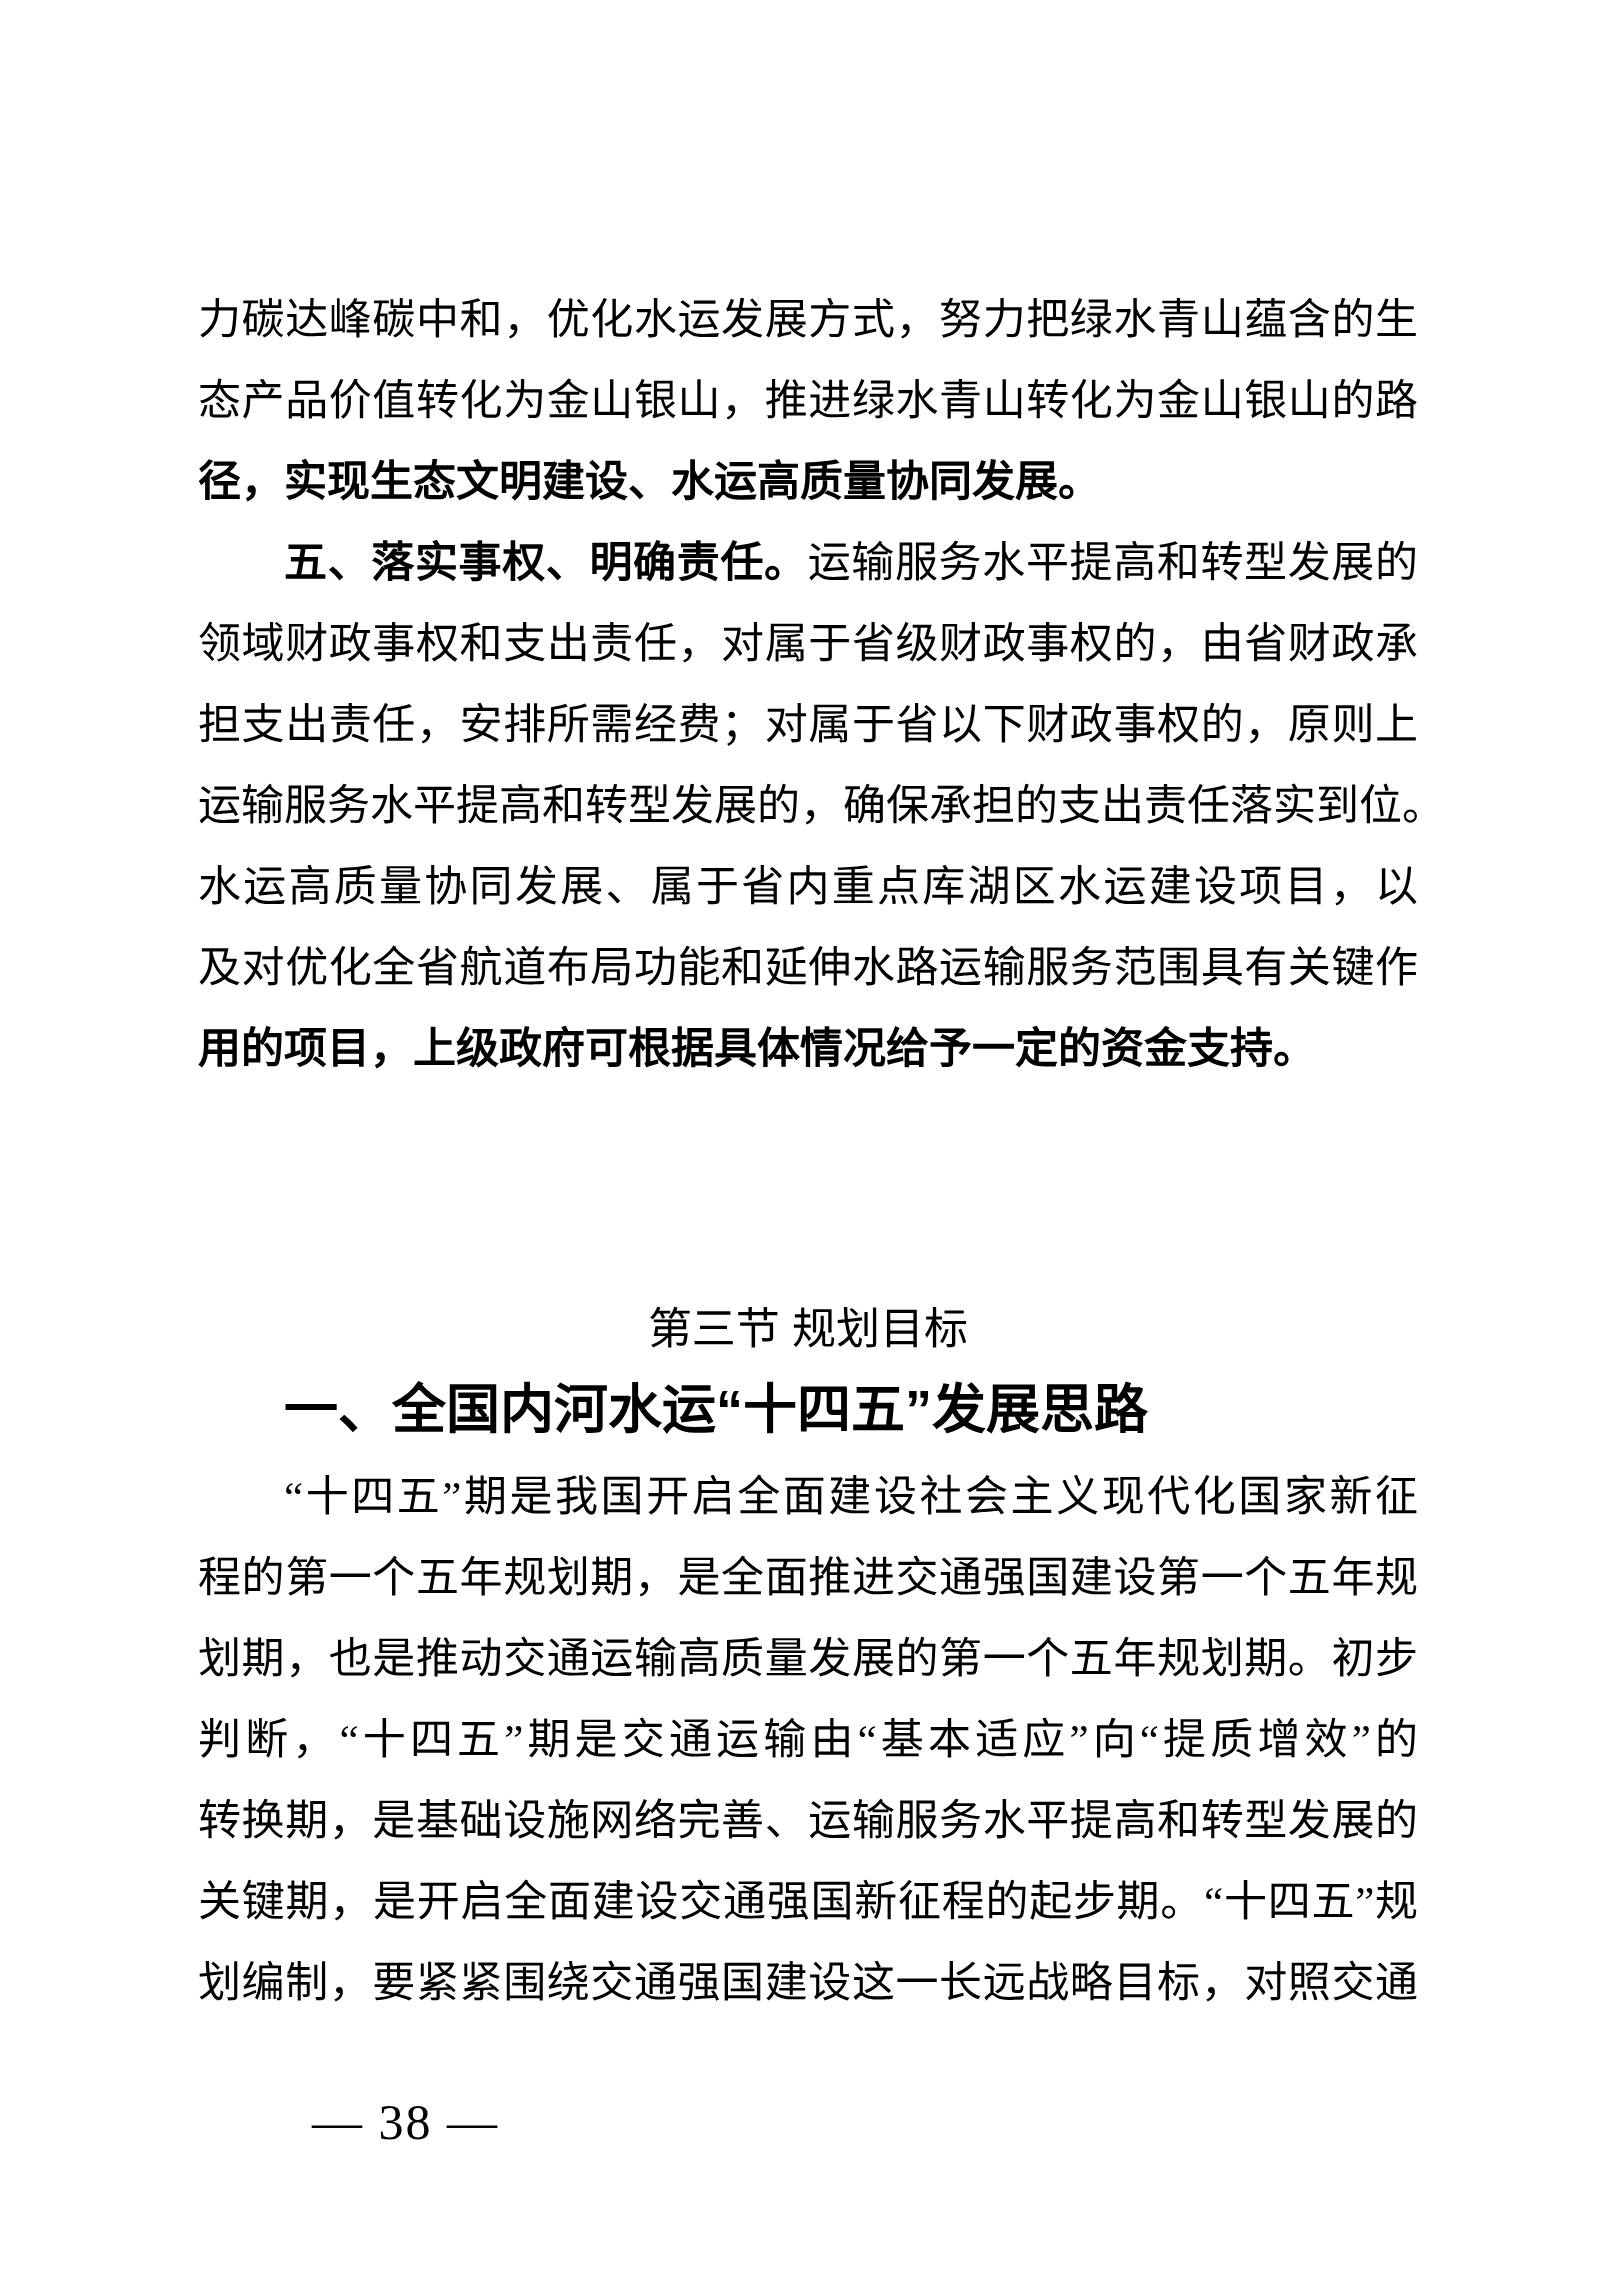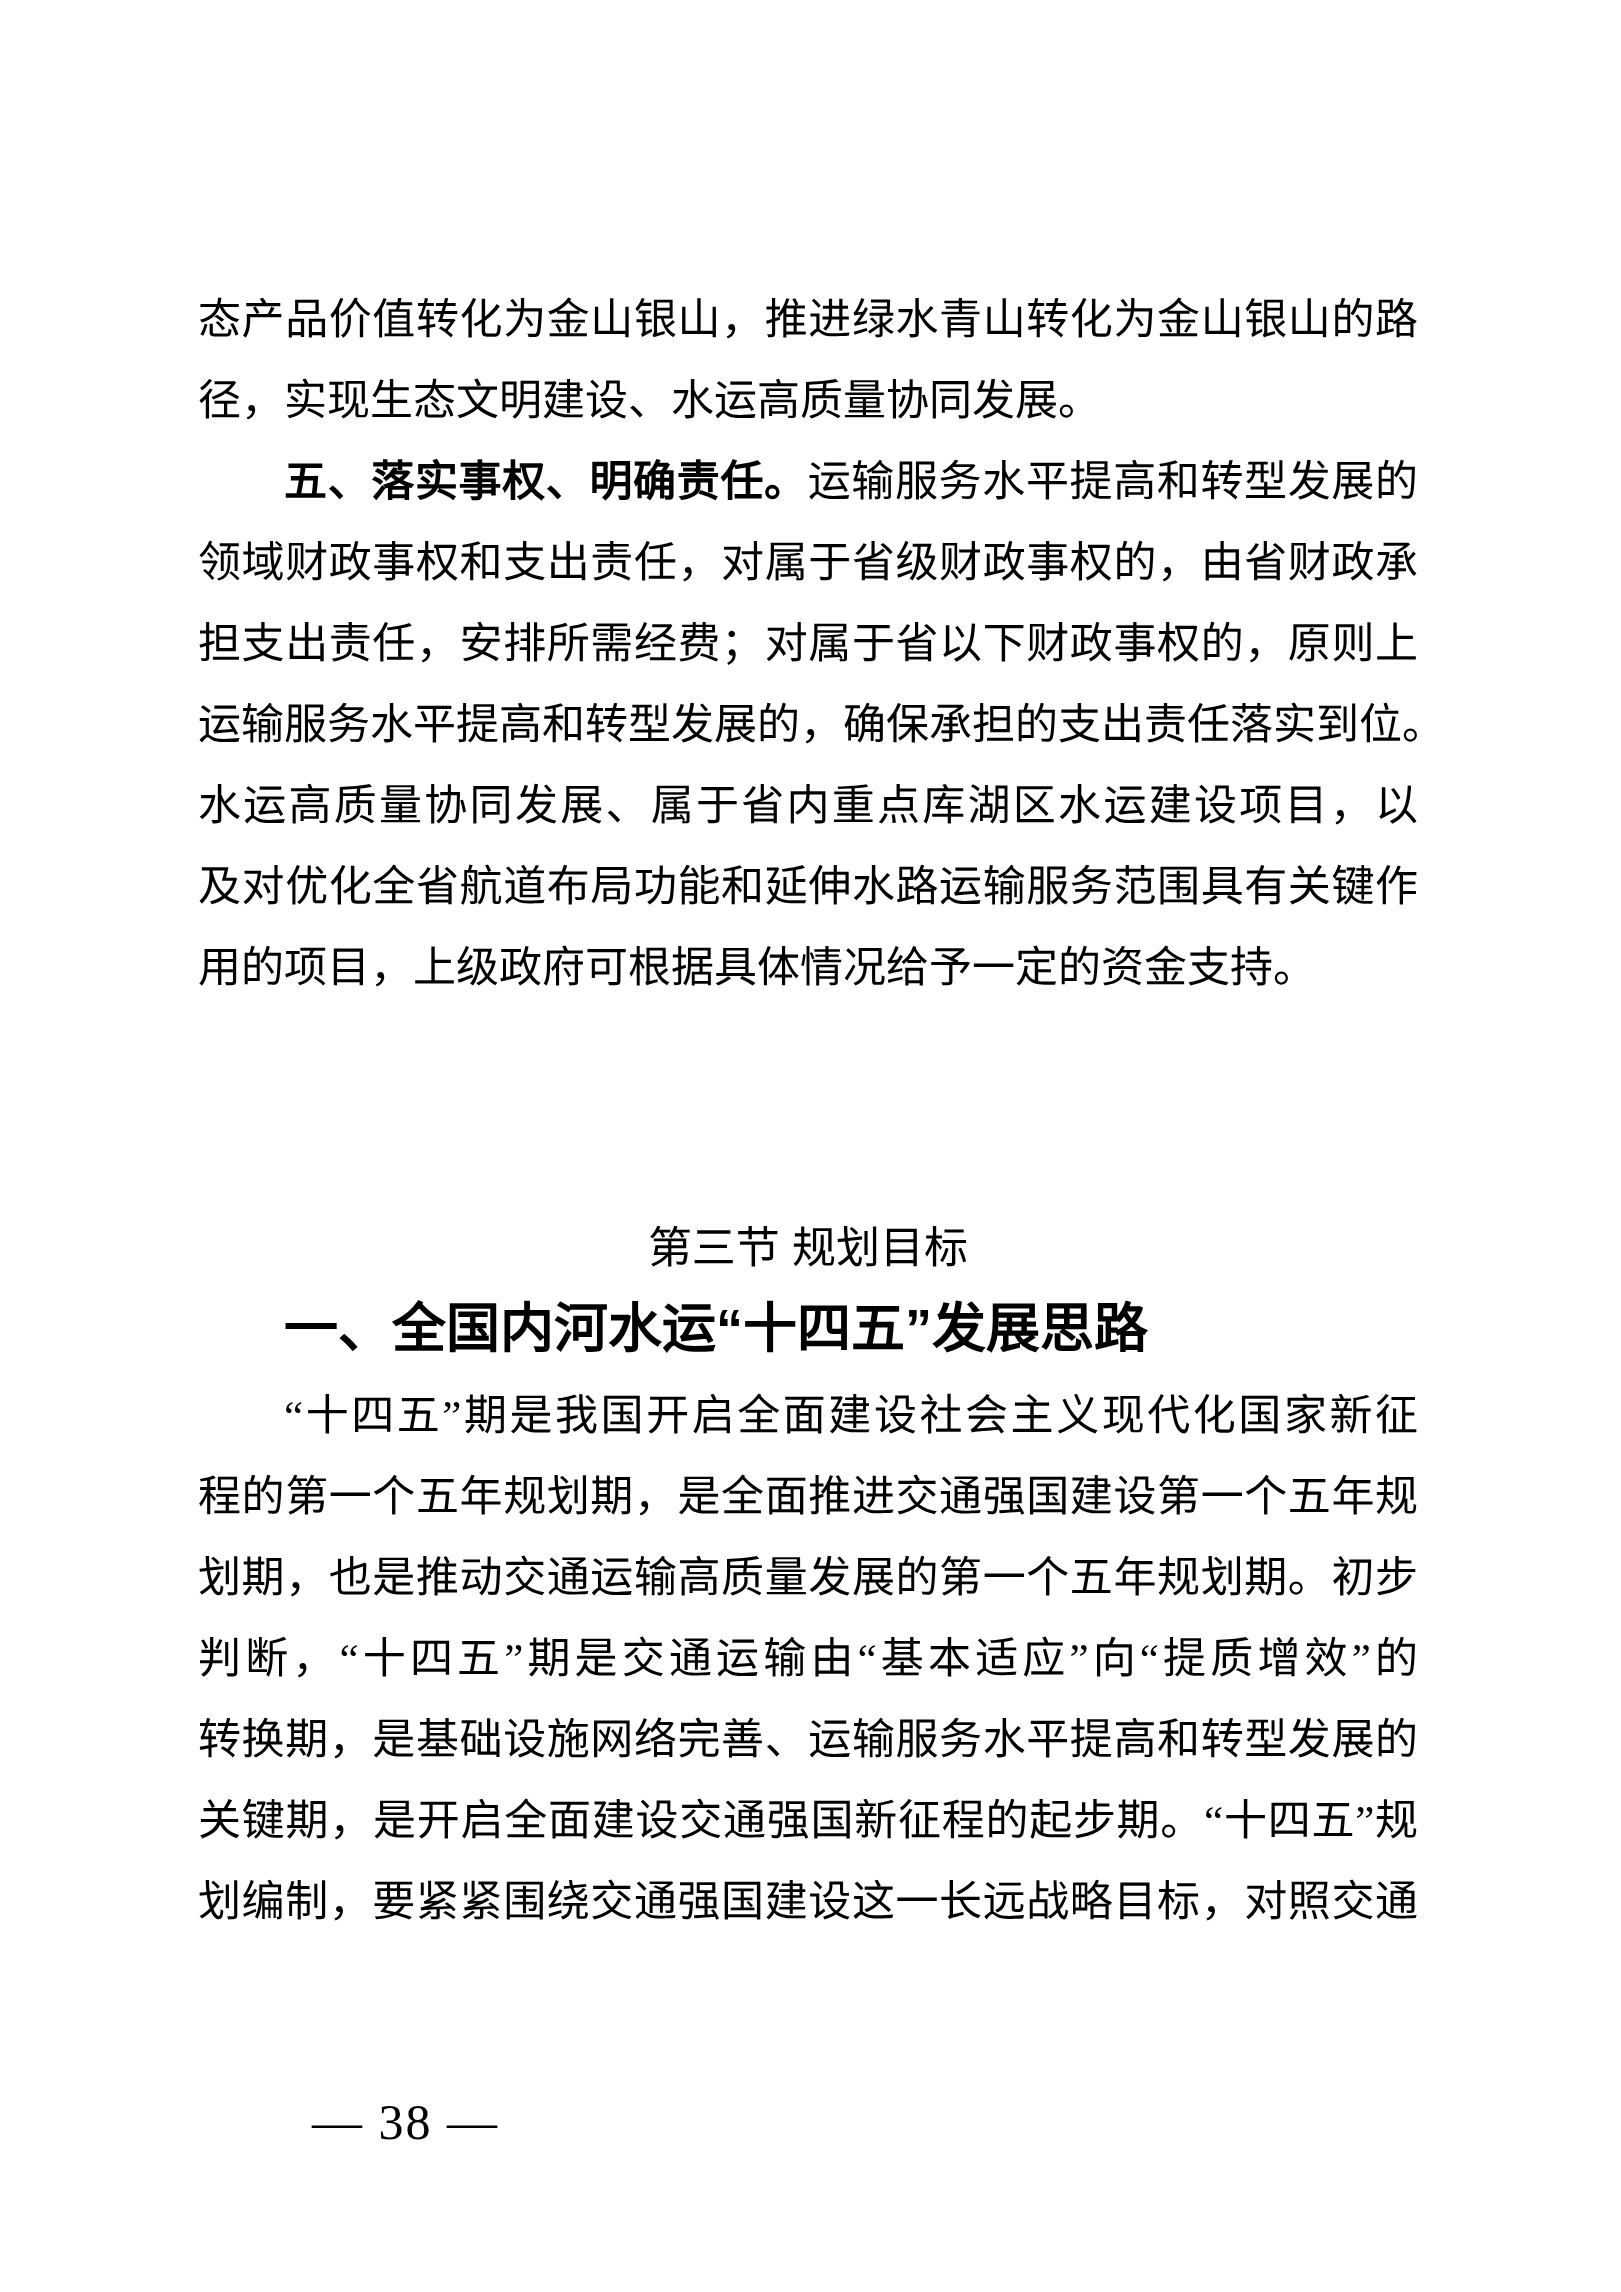--- a/index.html
+++ b/index.html
@@ -28,20 +28,21 @@
     line-height: 81px;
     font-size: 43px;
     white-space: nowrap;
     text-align: justify;
     text-align-last: justify;
     text-justify: inter-character;
   }
   .line.endp {
     text-align: left;
     text-align-last: left;
+    font-weight: bold;
   }
   .line.indent {
     padding-left: 86px;
   }
   .bold-lead {
     font-weight: bold;
     font-family: "Liberation Sans", sans-serif;
   }
   .spacer {
     height: 191px;
@@ -75,20 +76,21 @@
     letter-spacing: 2px;
   }
 </style>
 </head>
 <body>
 
 <div class="page">
   <div class="content">
 
     <div class="para">
+      <div class="line">力碳达峰碳中和，优化水运发展方式，努力把绿水青山蕴含的生</div>
       <div class="line">态产品价值转化为金山银山，推进绿水青山转化为金山银山的路</div>
       <div class="line endp">径，实现生态文明建设、水运高质量协同发展。</div>
     </div>
 
     <div class="para">
       <div class="line indent"><span class="bold-lead">五、落实事权、明确责任。</span><span>运输服务水平提高和转型发展的</span></div>
       <div class="line">领域财政事权和支出责任，对属于省级财政事权的，由省财政承</div>
       <div class="line">担支出责任，安排所需经费；对属于省以下财政事权的，原则上</div>
       <div class="line">运输服务水平提高和转型发展的，确保承担的支出责任落实到位。</div>
       <div class="line">水运高质量协同发展、属于省内重点库湖区水运建设项目，以</div>

